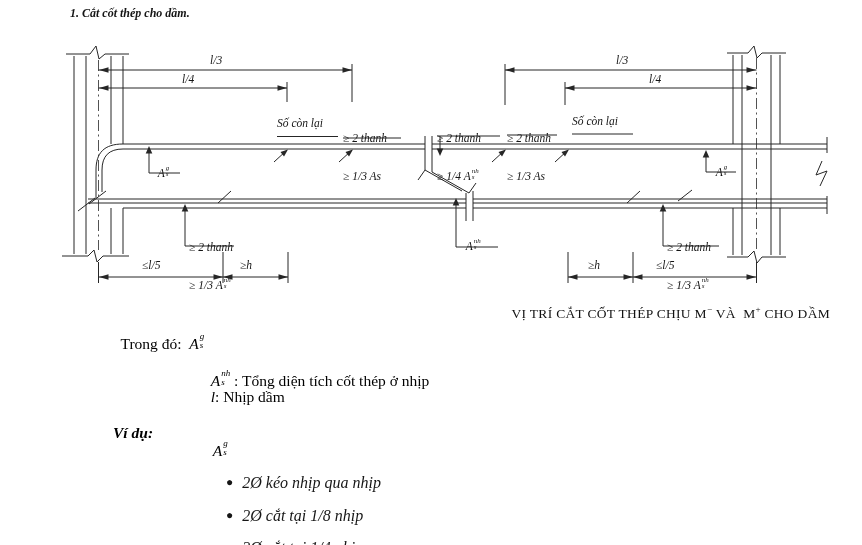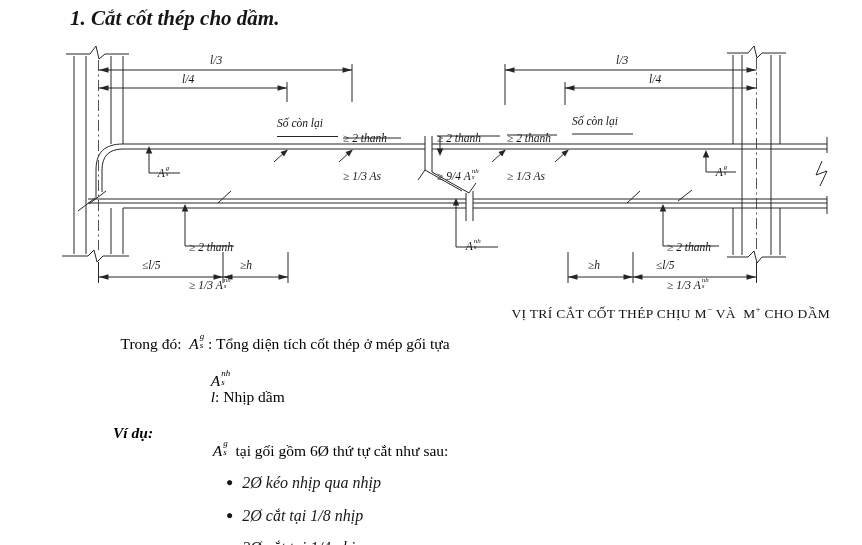--- a/index.html
+++ b/index.html
@@ -1,18 +1,18 @@
 <!DOCTYPE html>
 <html><head>
 <meta charset="utf-8">
 <style>
   html,body{margin:0;padding:0}
   body{width:862px;height:545px;position:relative;background:#ffffff;overflow:hidden;
        font-family:"Liberation Serif",serif;color:#161616}
-  .title{position:absolute;left:70px;top:6px;font-size:21px;font-weight:bold;font-style:italic;white-space:pre}
+  .title{position:absolute;left:70px;top:6px;font-size:12px;font-weight:bold;font-style:italic;white-space:pre}
   svg{position:absolute;left:0;top:0}
   .dlabel{position:absolute;font-style:italic;font-size:11.5px;line-height:12.5px;
           white-space:pre;color:#141414}
   .caption{position:absolute;left:100px;top:288px;width:730px;text-align:right;
            font-size:13.5px;letter-spacing:.3px;white-space:pre;color:#121212}
   .capsup{font-size:9px;vertical-align:6px}
   .bline{position:absolute;font-size:15.5px;white-space:pre;color:#000000}
   .asym{display:inline-flex;font-style:italic;align-items:flex-start}
   .asym .stk{display:inline-flex;flex-direction:column;align-items:flex-start;
              font-size:7px;line-height:6.5px;margin-left:1px;margin-top:-2px}
@@ -135,21 +135,21 @@
 <div class="dlabel" style="left:277px;top:117px">Số còn lại</div>
 <div class="dlabel" style="left:572px;top:115px">Số còn lại</div>
 
 <div class="dlabel" style="left:343px;top:107px">
   <div>≥ 2 thanh</div>
   <div>≥ 1/3 As</div>
 </div>
 
 <div class="dlabel" style="left:437px;top:107px">
   <div>≥ 2 thanh</div>
-  <div><span>≥ 9/4 </span><span class="asym"><span>A</span><span class="stk"><span>nh</span><span>s</span></span></span></div>
+  <div><span>≥ 1/4 </span><span class="asym"><span>A</span><span class="stk"><span>nh</span><span>s</span></span></span></div>
 </div>
 
 <div class="dlabel" style="left:507px;top:107px">
   <div>≥ 2 thanh</div>
   <div>≥ 1/3 As</div>
 </div>
 
 <div class="dlabel" style="left:152px;top:154px">
   <span class="asym"><span>A</span><span class="stk"><span>g</span><span>s</span></span></span>
 </div>
@@ -172,34 +172,34 @@
 <div class="dlabel" style="left:142px;top:259px">≤l/5</div>
 <div class="dlabel" style="left:240px;top:259px">≥h</div>
 <div class="dlabel" style="left:588px;top:259px">≥h</div>
 <div class="dlabel" style="left:656px;top:259px">≤l/5</div>
 
 <div class="caption">
   <span>VỊ TRÍ CẮT CỐT THÉP CHỊU M</span><span class="capsup">−</span><span> VÀ  M</span><span class="capsup">+</span><span> CHO DẦM</span>
 </div>
 
 <div class="bline" style="left:113px;top:317px">
-  <span>Trong đó:  </span><span class="asym big"><span>A</span><span class="stk"><span>g</span><span>s</span></span></span><span> : Tổng diện tích cốt thép ở mép gối tựa</span>
+  <span>Trong đó:  </span><span class="asym big"><span>A</span><span class="stk"><span>g</span><span>s</span></span></span>
 </div>
 
 <div class="bline" style="left:203px;top:354px">
-  <span class="asym big"><span>A</span><span class="stk"><span>nh</span><span>s</span></span></span>
+  <span class="asym big"><span>A</span><span class="stk"><span>nh</span><span>s</span></span></span><span> : Tổng diện tích cốt thép ở nhịp</span>
 </div>
 
 <div class="bline" style="left:203px;top:370px">
   <span style="font-style:italic">l</span><span>: Nhịp dầm</span>
 </div>
 
 <div class="bline vidu" style="left:113px;top:424px">Ví dụ:</div>
 <div class="bline" style="left:205px;top:424px">
-  <span class="asym big"><span>A</span><span class="stk"><span>g</span><span>s</span></span></span><span>  tại gối gồm 6Ø thứ tự cắt như sau:</span>
+  <span class="asym big"><span>A</span><span class="stk"><span>g</span><span>s</span></span></span>
 </div>
 
 <div class="bullet-row" style="left:218px;top:456px">
   <span class="bullet-dot">●</span><span>2Ø kéo nhịp qua nhịp</span>
 </div>
 <div class="bullet-row" style="left:218px;top:489px">
   <span class="bullet-dot">●</span><span>2Ø cắt tại 1/8 nhịp</span>
 </div>
 <div class="bullet-row" style="left:218px;top:521px">
   <span class="bullet-dot">●</span><span>2Ø cắt tại 1/4 nhịp</span>

